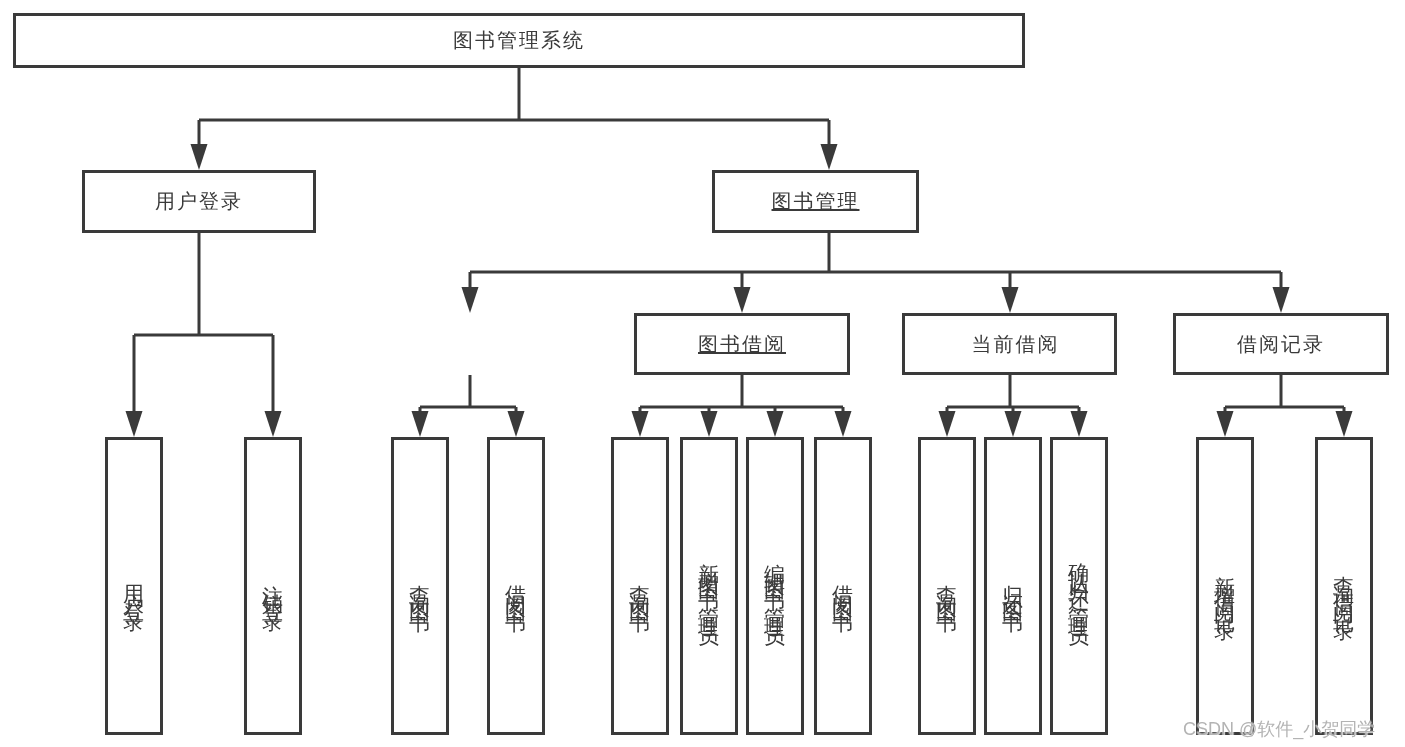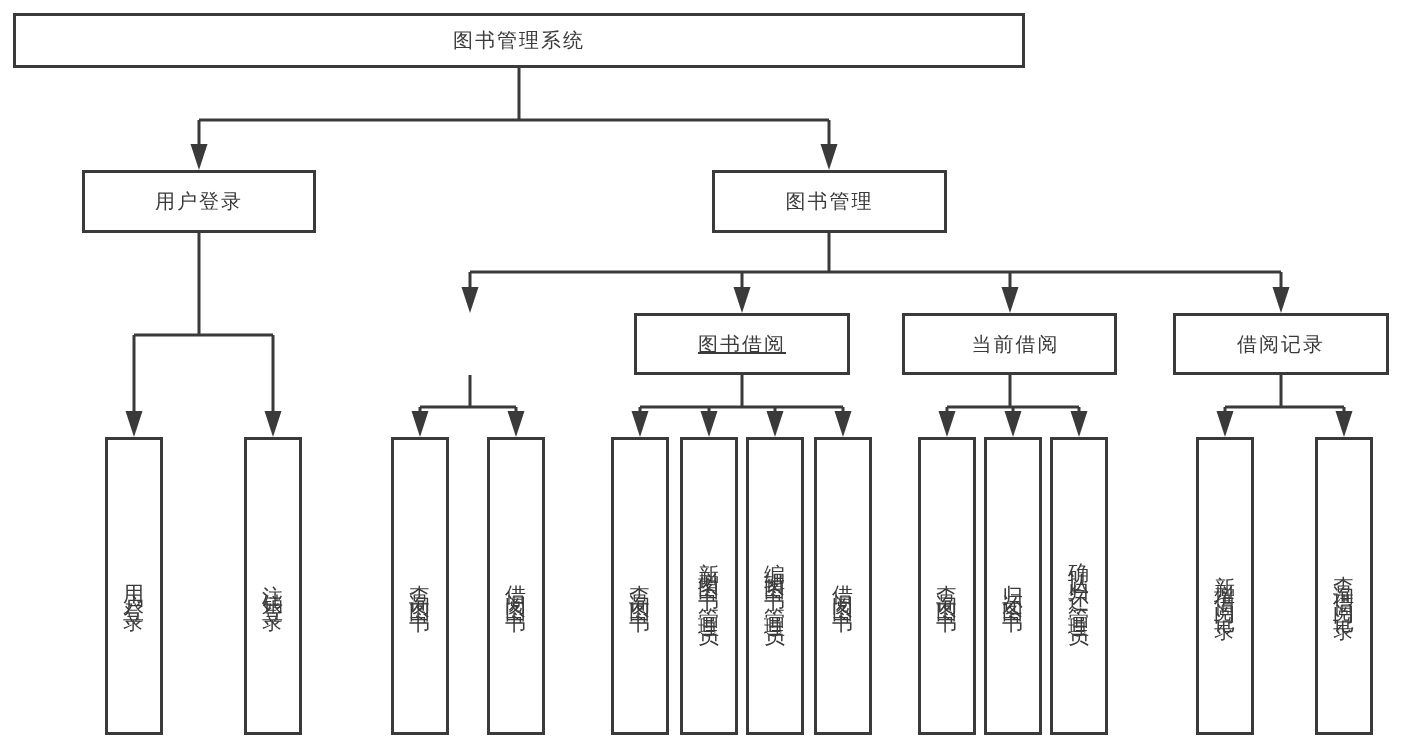--- a/index.html
+++ b/index.html
@@ -41,21 +41,21 @@
     text-orientation: mixed;
     font-size: 21px;
     letter-spacing: 9px;
     line-height: 1;
     white-space: nowrap;
   }
   
   #n-root   { left: 13px;  top: 13px;  width: 1012px; height: 55px; }
   
   #n-login  { left: 82px;  top: 170px; width: 234px;  height: 63px; }
-  #n-mgmt   { left: 712px; top: 170px; width: 235px;  height: 63px; }
+  #n-mgmt   { left: 712px; top: 170px; width: 207px;  height: 63px; text-decoration: underline; }
   
   #n-rec    { left: 363px;  top: 313px; width: 214px; height: 62px; }
   #n-borrow { left: 634px;  top: 313px; width: 216px; height: 62px; text-decoration: underline; }
   #n-cur    { left: 902px;  top: 313px; width: 215px; height: 62px; padding-left: 12px; }
   #n-hist   { left: 1173px; top: 313px; width: 216px; height: 62px; }
   
   .leaf { top: 437px; width: 58px; height: 298px; }
   #l-login1  { left: 105px; }
   #l-logout  { left: 244px; }
   #l-recq    { left: 391px; }
@@ -179,14 +179,15 @@
   <div class="node v leaf" id="l-cbcf">
     <span>确认归还（管理员）</span>
   </div>
   <div class="node v leaf" id="l-bradd">
     <span>新增借阅记录</span>
   </div>
   <div class="node v leaf" id="l-brq">
     <span>查询借阅记录</span>
   </div>
 
+  <div class="watermark">CSDN @软件_小贺同学</div>
 
 </div>
 
 </body></html>

